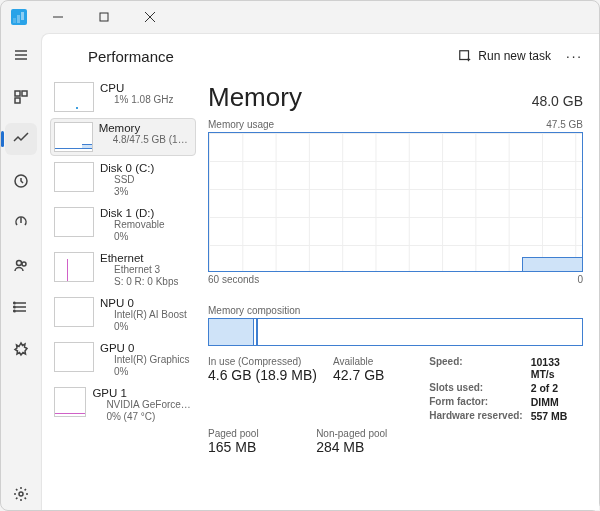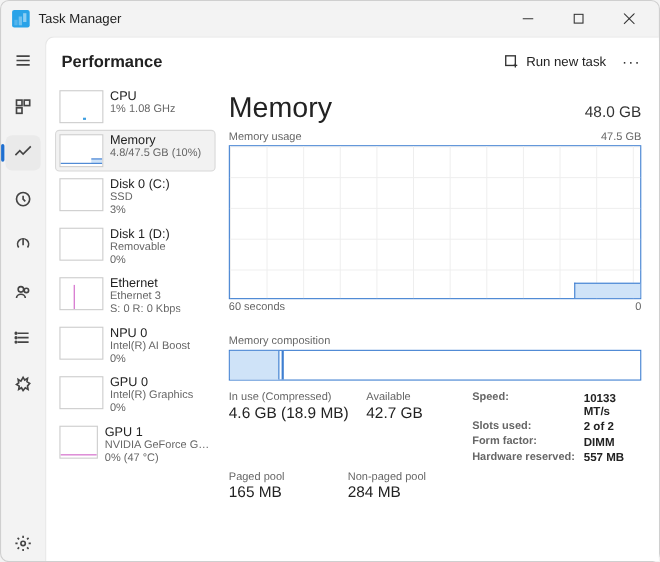--- a/index.html
+++ b/index.html
@@ -15,32 +15,32 @@
   .win-btn svg { width: 10px; height: 10px; }
   .body { flex: 1; display: flex; min-height: 0; }
   .rail { width: 40px; display: flex; flex-direction: column; align-items: center; padding-top: 6px; gap: 10px; }
   .rail .spacer { flex: 1; }
   .rail-item { width: 32px; height: 32px; display: flex; align-items: center; justify-content: center; border-radius: 6px; color: #444; position: relative; }
   .rail-item.active { background: #eaeaea; }
   .rail-item.active::before { content:""; position:absolute; left:-4px; top:8px; bottom:8px; width:3px; background:#1f6fd0; border-radius: 3px; }
   .rail-item svg { width: 16px; height: 16px; stroke: #444; fill: none; stroke-width: 1.5; }
   .panel { flex: 1; background: #fff; border-top-left-radius: 8px; border: 1px solid #e5e5e5; border-right: none; border-bottom: none; display: flex; flex-direction: column; min-width: 0; }
   .panel-head { height: 44px; display: flex; align-items: center; padding: 0 10px 0 14px; }
-  .panel-head h1 { font-size: 15px; font-weight: 700; color: #222; flex: 1; }
+  .panel-head h1 { font-size: 15px; font-weight: 400; color: #222; flex: 1; margin-left: 32px; }
   .run-task { display: flex; align-items: center; gap: 6px; font-size: 12px; color: #222; padding: 4px 8px; border-radius: 4px; justify-content: center; }
   .run-task svg { width: 14px; height: 14px; stroke:#333; fill:none; stroke-width:1.4; }
   .more-btn { width: 30px; height: 30px; display: flex; align-items: center; justify-content: center; color:#333; font-size: 14px; letter-spacing: 1px; }
   .panel-body { flex: 1; display: flex; min-height: 0; }
   .perf-list { width: 160px; padding: 0 6px 0 8px; overflow: hidden; }
   .perf-item { display: flex; gap: 6px; padding: 4px 4px; border-radius: 4px; margin-bottom: 2px; }
   .perf-item.selected { background: #f2f2f2; border: 1px solid #d8d8d8; padding: 3px 3px; }
   .thumb { width: 40px; height: 30px; border: 1px solid #ccc; background: #fff; position: relative; overflow: hidden; }
   .perf-text { display: flex; flex-direction: column; min-width: 0; }
   .perf-name { font-size: 11.5px; color: #222; white-space: nowrap; overflow: hidden; text-overflow: ellipsis; }
-  .perf-sub  { font-size: 10px;   color: #666; line-height: 1.15; white-space: nowrap; overflow: hidden; text-overflow: ellipsis; }
+  .perf-sub  { font-size: 10px;   color: #666; line-height: 1.15; white-space: nowrap; overflow: hidden; text-overflow: ellipsis; margin-left: 14px; }
   .detail { flex: 1; padding: 4px 16px 8px 6px; overflow: hidden; min-width: 0; }
   .detail-head { display: flex; align-items: baseline; justify-content: space-between; }
   .detail-head .big { font-size: 26px; font-weight: 400; color: #222; }
   .detail-head .right { font-size: 14px; color: #333; }
   .caption-row { display: flex; justify-content: space-between; font-size: 10px; color: #666; margin-top: 6px; }
   .usage-graph { height: 140px; border: 1px solid #3f7fd1; background: #fff; position: relative; margin-top: 2px; }
   .usage-graph .grid { position:absolute; inset:0; background-image:
       linear-gradient(to right, #eee 1px, transparent 1px),
       linear-gradient(to bottom, #eee 1px, transparent 1px);
       background-size: 33.3px 28px; }
@@ -64,21 +64,20 @@
   .th-mem::before{ content:""; position:absolute; right:0; bottom:2px; width:10px; height:4px; background:#cfe3f8; border-top:1px solid #3f7fd1; }
   .th-eth::after { content:""; position:absolute; left:12px; bottom:0; width:1px; height:22px; background:#d061c7; }
   .th-gpu1::after{ content:""; position:absolute; left:0; right:0; bottom:2px; height:1px; background:#d061c7; }
 </style>
 </head>
 <body>
 
 <div class="window">
   <div class="titlebar">
     <div class="app-icon"></div>
-    <div class="title">Task Manager</div>
     <div class="win-controls">
       <div class="win-btn">
           <svg viewBox="0 0 10 10">
             <line x1="0" y1="5" x2="10" y2="5" stroke="#333" stroke-width="1"></line>
           </svg>
         </div>
       <div class="win-btn">
           <svg viewBox="0 0 10 10">
             <rect x="1" y="1" width="8" height="8" fill="none" stroke="#333" stroke-width="1"></rect>
           </svg>

